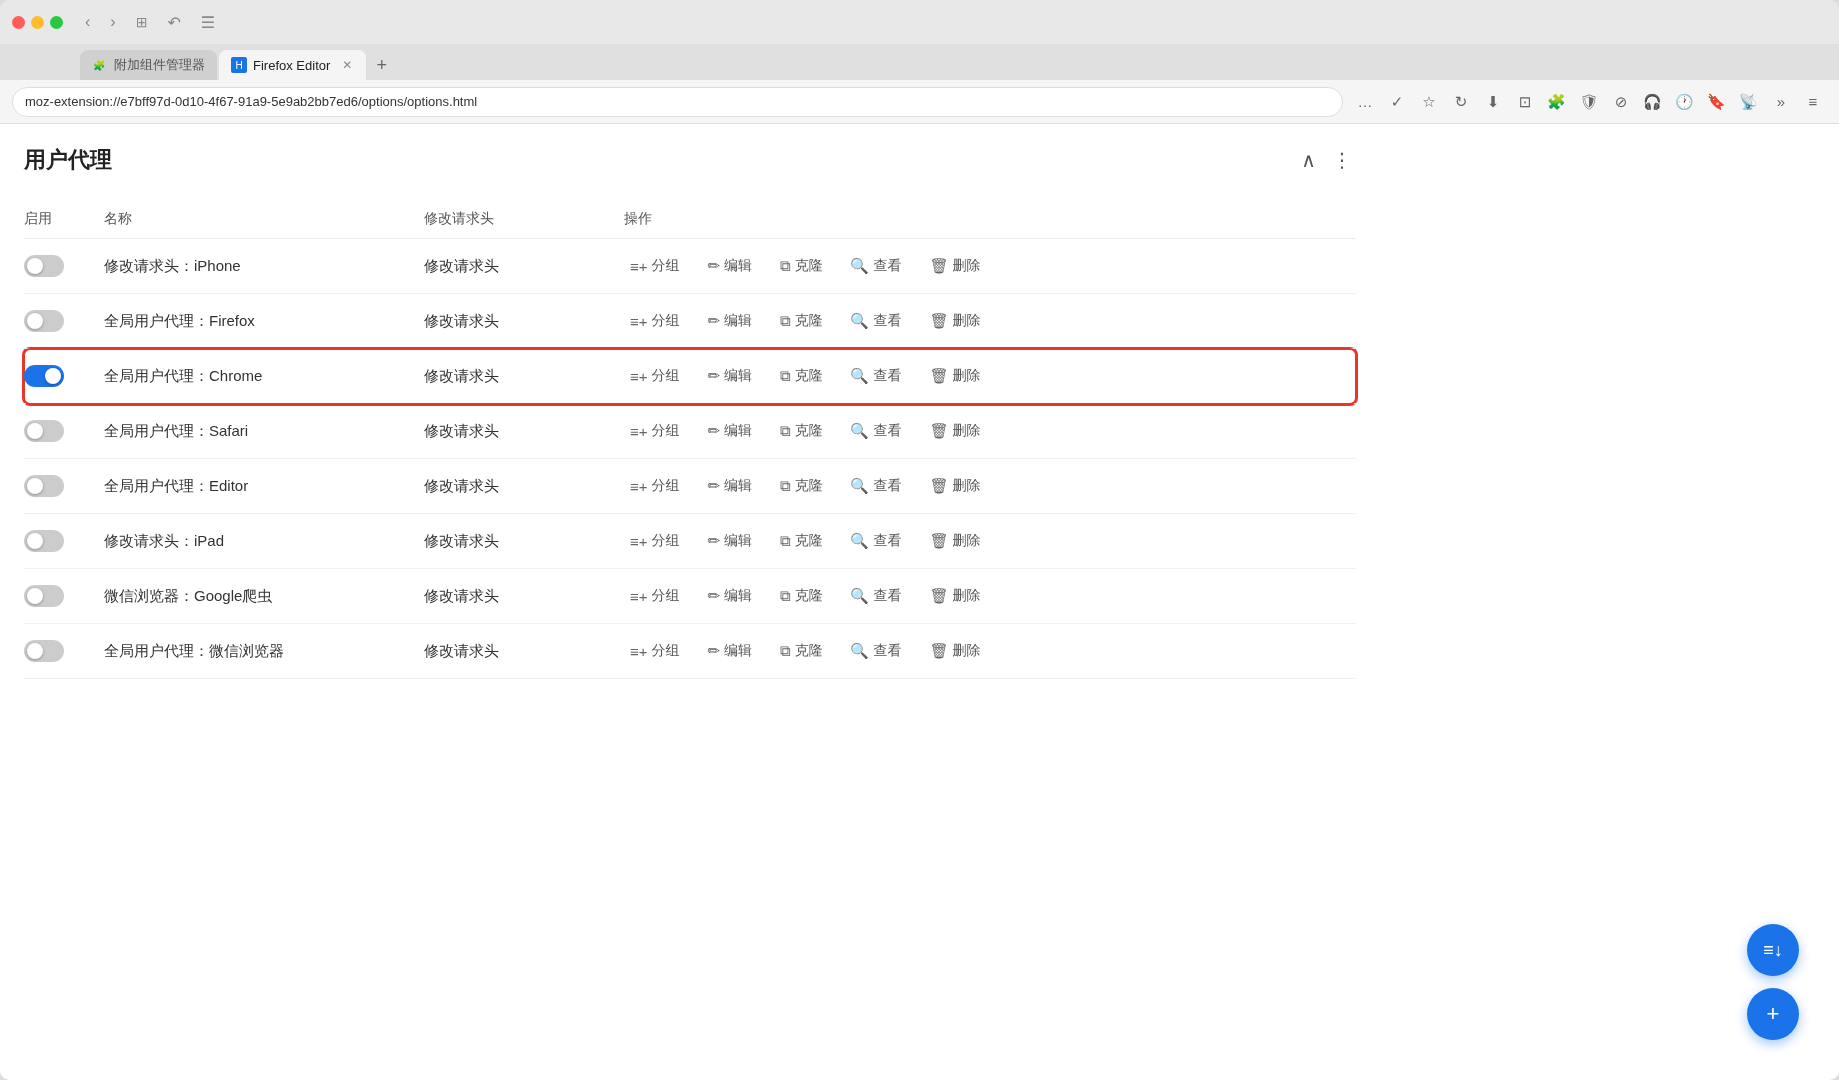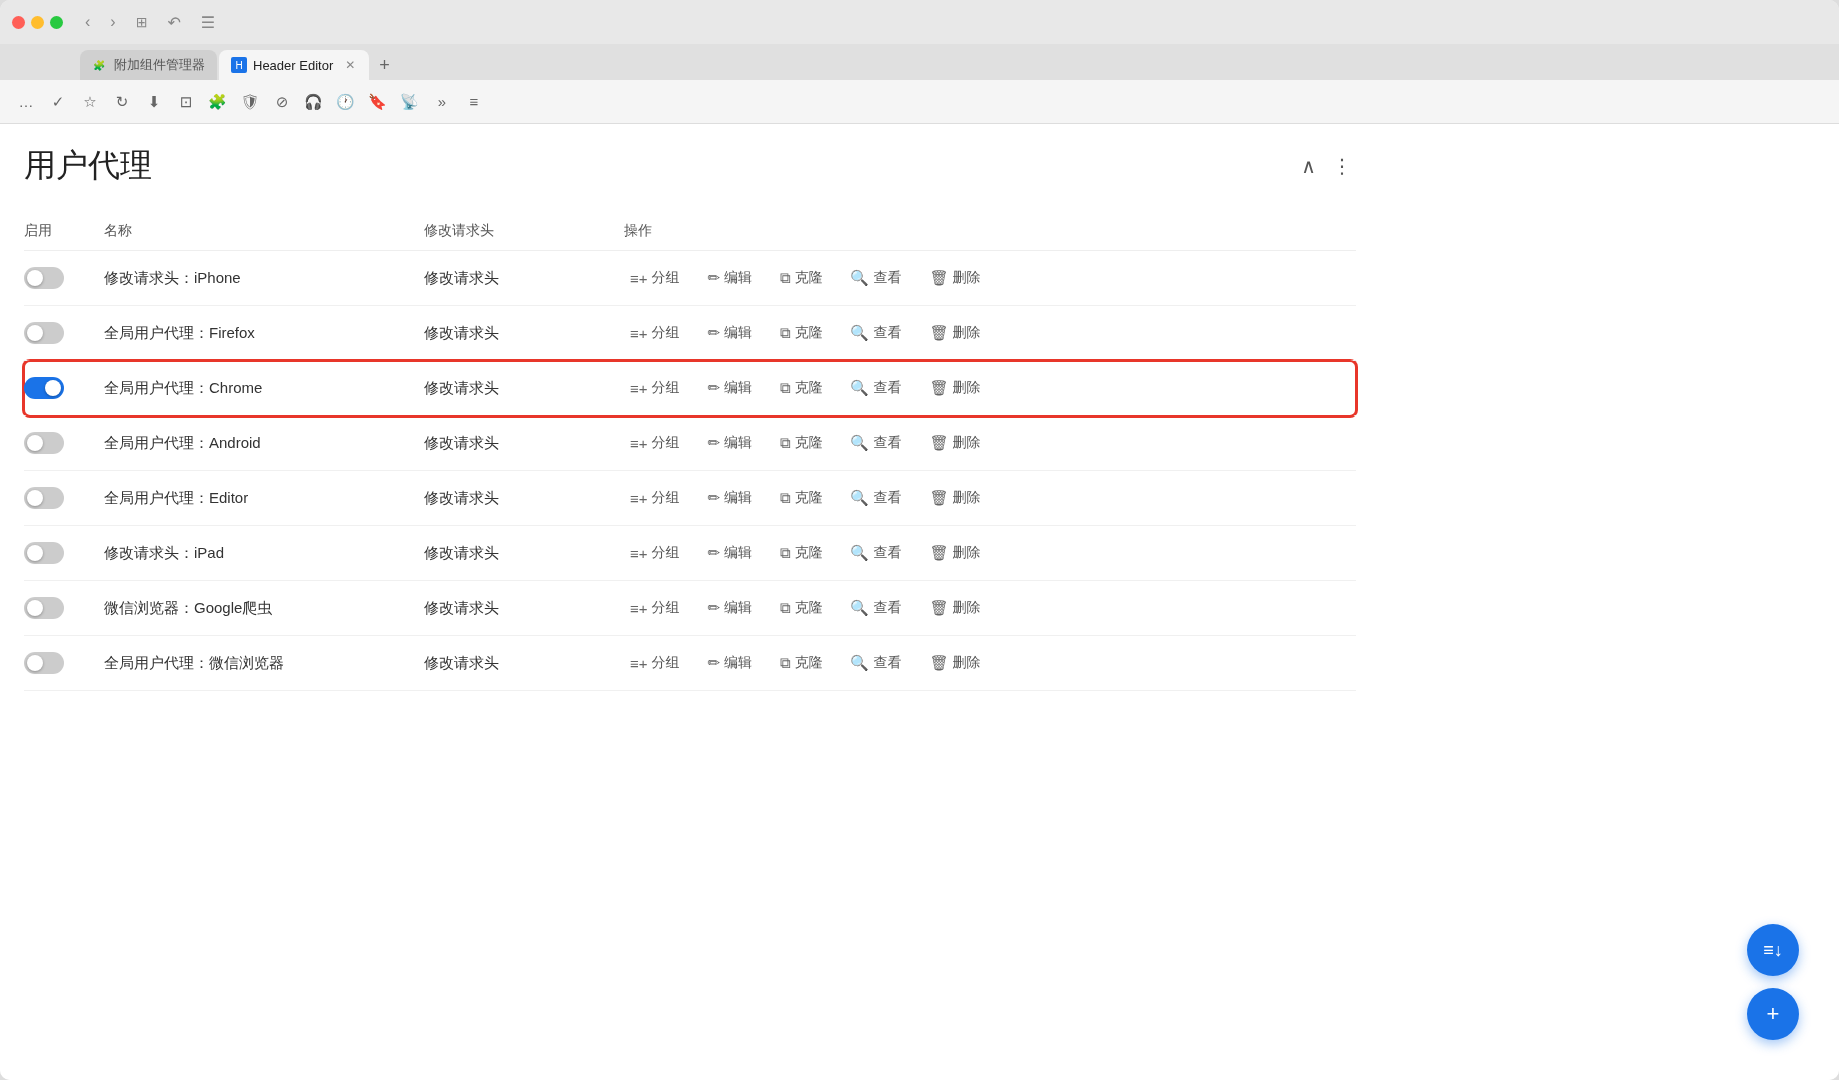--- a/index.html
+++ b/index.html
@@ -212,22 +212,22 @@
     
     .section-header {
       display: flex;
       align-items: center;
       justify-content: space-between;
       margin-bottom: 12px;
       padding-bottom: 12px;
     }
 
     .section-title {
-      font-size: 32px;
-      font-weight: 400;
+      font-size: 22px;
+      font-weight: 700;
       color: #222;
     }
 
     .section-header-actions {
       display: flex;
       align-items: center;
       gap: 8px;
     }
 
     .header-action-btn {
@@ -389,27 +389,30 @@
     <button class="nav-btn">☰</button>
   </div>
 
   <div class="tabs-bar">
     <div class="tab tab-inactive">
       <span class="tab-icon tab-icon-puzzle">🧩</span>
       <span>附加组件管理器</span>
     </div>
     <div class="tab tab-active">
       <span class="tab-icon tab-icon-blue">H</span>
-      <span>Header Editor</span>
+      <span>Firefox Editor</span>
       <button class="tab-close">✕</button>
     </div>
     <button class="tab-new">+</button>
   </div>
 
   <div class="address-bar-row">
+    <div class="address-bar">
+      <span class="address-text">moz-extension://e7bff97d-0d10-4f67-91a9-5e9ab2bb7ed6/options/options.html</span>
+    </div>
     <div class="toolbar-icons">
       <button class="toolbar-icon-btn">…</button>
       <button class="toolbar-icon-btn">✓</button>
       <button class="toolbar-icon-btn">☆</button>
       <button class="toolbar-icon-btn">↻</button>
       <button class="toolbar-icon-btn">⬇</button>
       <button class="toolbar-icon-btn">⊡</button>
       <button class="toolbar-icon-btn">🧩</button>
       <button class="toolbar-icon-btn">🛡</button>
       <button class="toolbar-icon-btn">⊘</button>
@@ -550,21 +553,21 @@
     </td>
             </tr>
             <tr class="table-row" style="border-bottom: 1px solid rgb(240, 240, 240);">
               <td>
       <div class="toggle">
         <div class="toggle-track ">
           <div class="toggle-thumb"></div>
         </div>
       </div>
     </td>
-              <td>全局用户代理：Android</td>
+              <td>全局用户代理：Safari</td>
               <td>修改请求头</td>
               <td>
       <div class="row-actions">
         <button class="action-btn">
           <span class="action-icon">≡+</span>
           <span>分组</span>
         </button>
         <button class="action-btn">
           <span class="action-icon">✏</span>
           <span>编辑</span>

